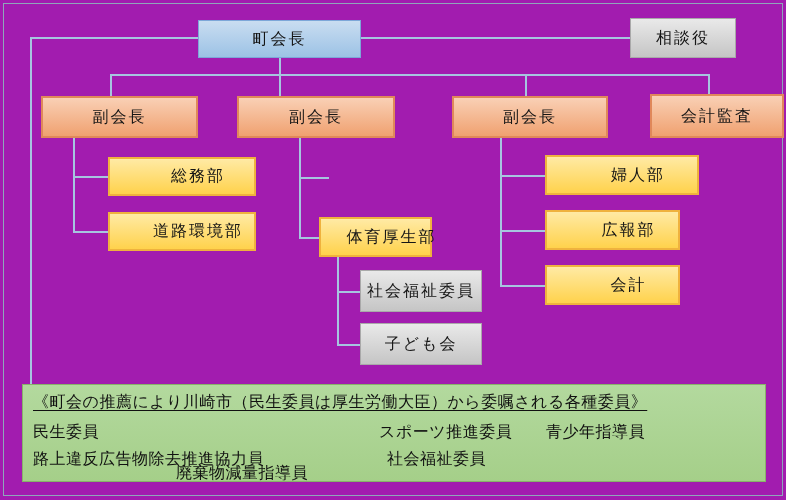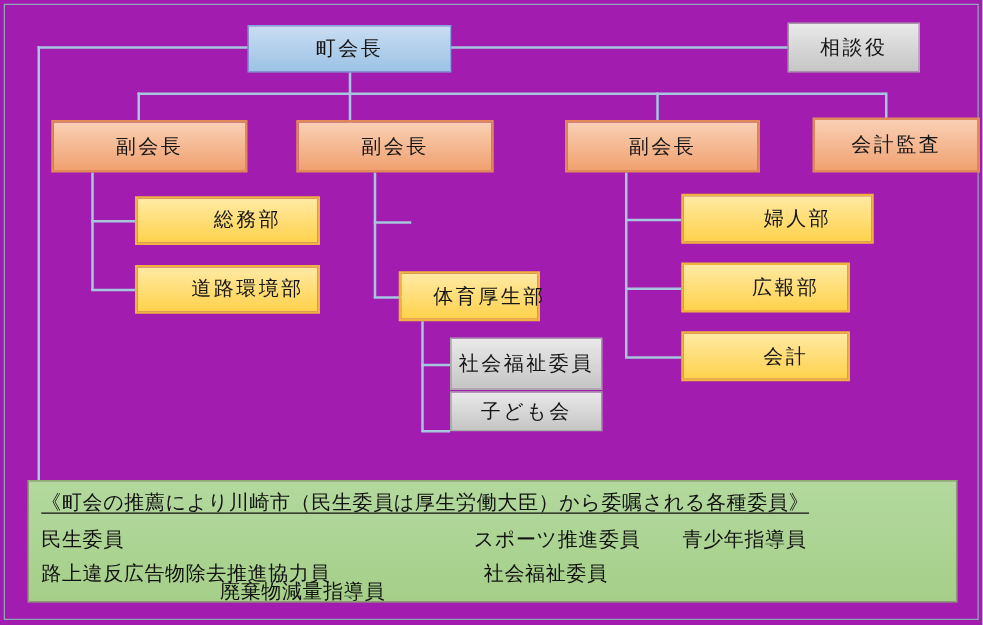--- a/index.html
+++ b/index.html
@@ -94,21 +94,21 @@
 
   <div class="node yellow" style="left:108px;top:157px;width:148px;height:39px;">総務部</div>
 
   <div class="node yellow" style="left:108px;top:212px;width:148px;height:39px;">道路環境部</div>
 
 
   <div class="node yellow" style="left:319px;top:217px;width:113px;height:40px;text-align:right;">体育厚生部</div>
 
   <div class="node gray" style="left:360px;top:270px;width:122px;height:42px;">社会福祉委員</div>
 
-  <div class="node gray" style="left:360px;top:313px;width:122px;height:32px;">子ども会</div>
+  <div class="node gray" style="left:360px;top:323px;width:122px;height:42px;">子ども会</div>
 
   <div class="node yellow" style="left:545px;top:155px;width:154px;height:40px;">婦人部</div>
 
   <div class="node yellow" style="left:545px;top:210px;width:135px;height:40px;">広報部</div>
 
   <div class="node yellow" style="left:545px;top:265px;width:135px;height:40px;">会計</div>
 
   <div class="panel">
     <div class="heading">《町会の推薦により川崎市（民生委員は厚生労働大臣）から委嘱される各種委員》</div>
     <span class="item" style="left:10px;top:37px;">民生委員</span>

